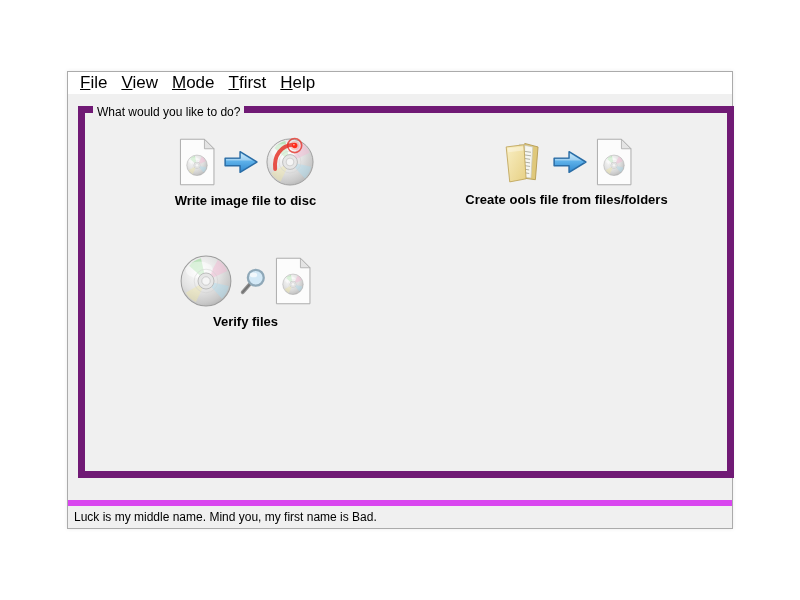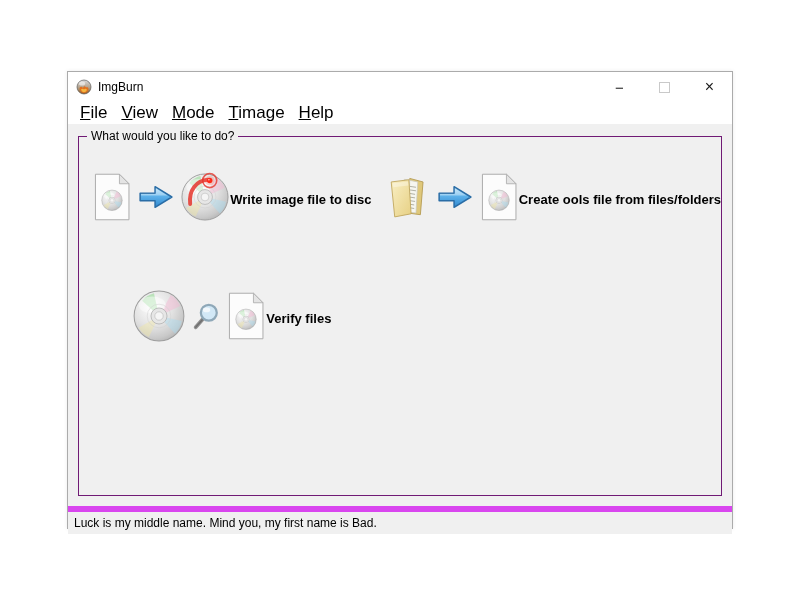--- a/index.html
+++ b/index.html
@@ -29,33 +29,33 @@
   
   .menubar{
     height:22px;background:#ffffff;display:flex;align-items:center;
     padding-left:5px;flex:0 0 auto;font-size:17px;text-align:center;
   }
   .menuitem{padding:2px 7px 3px 7px;}
   .menuitem .accel{text-decoration:underline;}
   
   .client{flex:1 1 auto;background:#f0f0f0;position:relative;padding:10px;}
   .groupbox{
-    position:relative;border:1px solid #701a75;width:642px;height:358px;
+    position:relative;border:7px solid #701a75;width:642px;height:358px;
     margin-top:2px;
   }
   .groupbox-label{
     position:absolute;top:-8px;left:8px;background:#f0f0f0;padding:0 4px;
     font-size:12px;color:#000;line-height:14px;
   }
   .grid{
     display:grid;width:100%;height:100%;
     grid-template-columns:1fr 1fr;grid-template-rows:1fr 1fr 1fr;
   }
   .option{
-    display:flex;align-items:center;justify-content:center;
+    display:flex;flex-direction:column;align-items:center;justify-content:center;
   }
   .option .icons{display:flex;align-items:center;gap:5px;}
   .option .label{font-size:13px;font-weight:bold;margin-top:6px;white-space:nowrap;}
   
   .statusbar{
     height:22px;flex:0 0 auto;background:#f0f0f0;border-top:6px solid #d946ef;
     display:flex;align-items:center;padding-left:6px;font-size:12px;
   }
   svg.icon{display:block;}
 </style>
@@ -160,37 +160,26 @@
       <circle cx="8" cy="8" r="7" fill="url(#gLogo)" stroke="#5a5a5a" stroke-width="0.7"></circle>
       <path d="M3.5,9 Q5,6.5 7,9 Q8,6 10,8.5 Q11.5,7 12.5,9.5 Q12,13.5 8,14 Q4,13.5 3.5,9 Z" fill="#e2701d"></path>
       <path d="M5,10.5 Q6.5,8.8 8,10.5 Q9.5,9 11,10.8 Q10.5,13 8,13.3 Q5.5,13 5,10.5 Z" fill="#f5b840"></path>
       <ellipse cx="6" cy="4.6" rx="3.2" ry="2" fill="#ffffff" opacity="0.55"></ellipse>
     </symbol>
   </defs>
 </svg>
 
 <div class="window">
 
-  <div class="titlebar">
-    <svg class="logo icon" width="16" height="16">
-        <use href="#sym-logo"></use>
-      </svg>
-    <span class="title">ImgBurn</span>
-    <div class="winbtn min">−</div>
-    <div class="winbtn max">
-      <span class="sq"></span>
-    </div>
-    <div class="winbtn close">×</div>
-  </div>
 
   <div class="menubar">
     <span class="menuitem"><span class="accel">F</span><span>ile</span></span>
     <span class="menuitem"><span class="accel">V</span><span>iew</span></span>
     <span class="menuitem"><span class="accel">M</span><span>ode</span></span>
-    <span class="menuitem"><span class="accel">T</span><span>image</span></span>
+    <span class="menuitem"><span class="accel">T</span><span>first</span></span>
     <span class="menuitem"><span class="accel">H</span><span>elp</span></span>
   </div>
 
   <div class="client">
     <div class="groupbox">
       <span class="groupbox-label">What would you like to do?</span>
       <div class="grid">
 
         <div class="option">
           <div class="icons">

